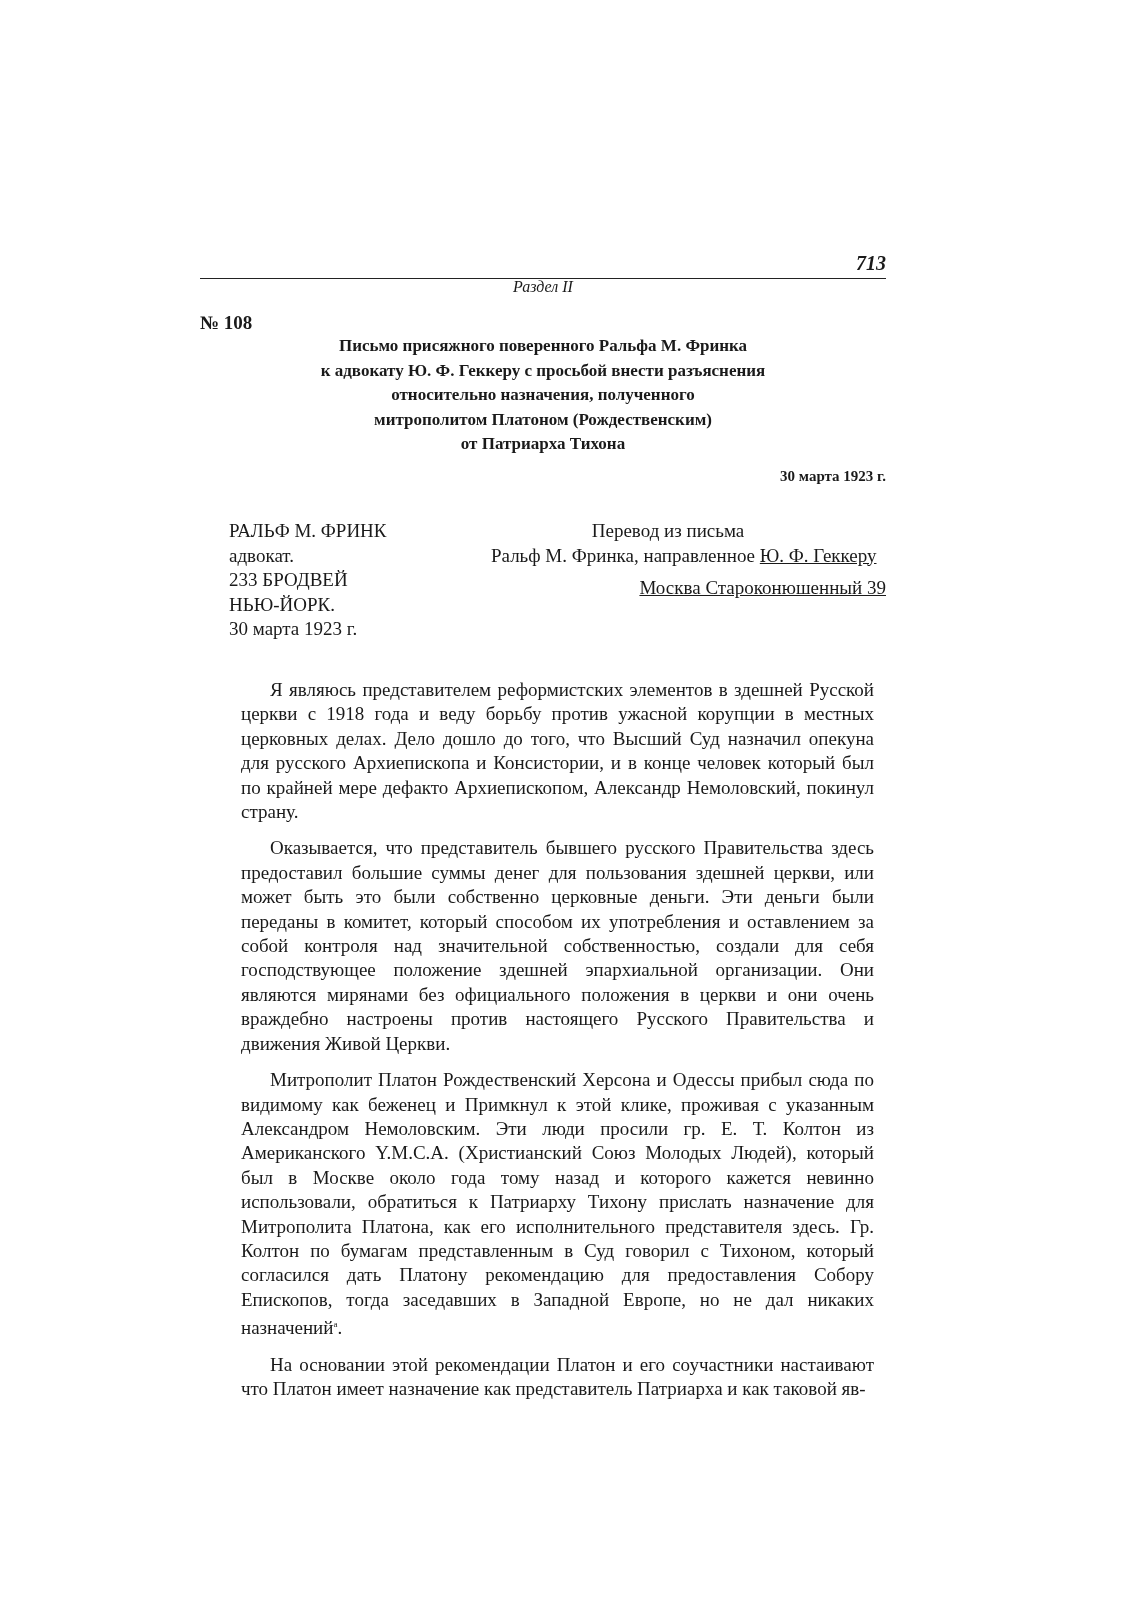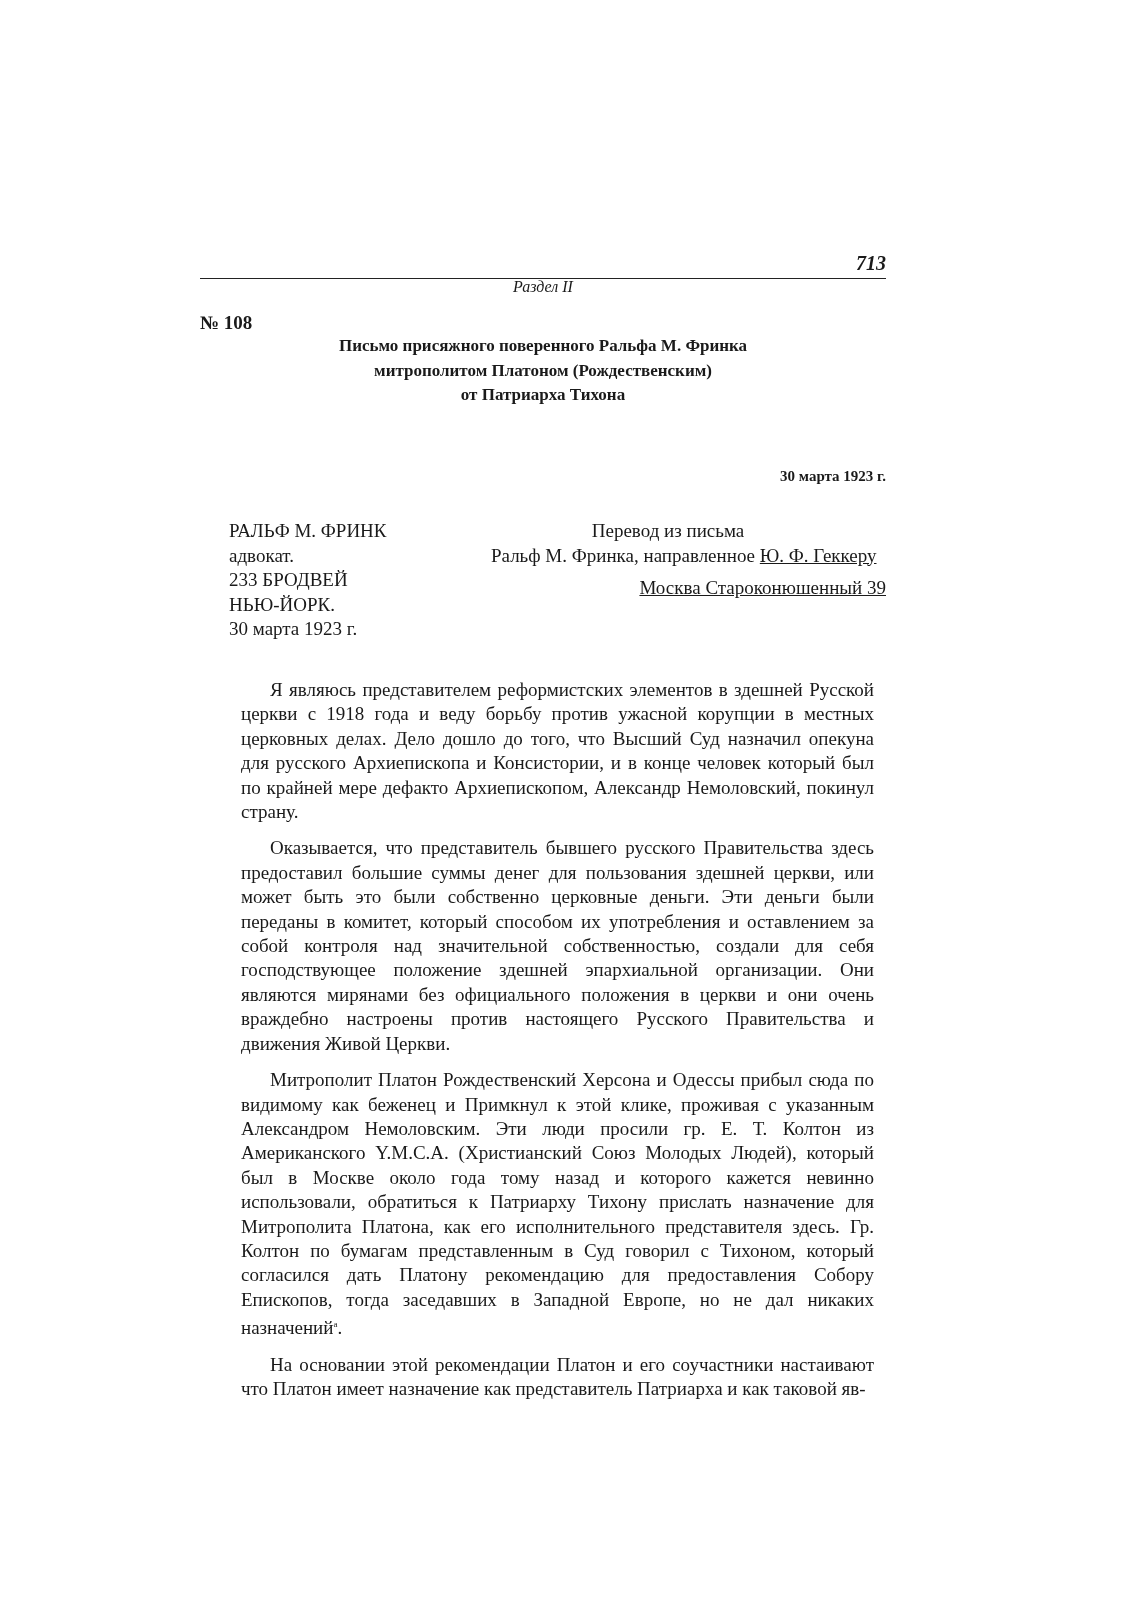--- a/index.html
+++ b/index.html
@@ -33,20 +33,22 @@
   <div class="running-head">
     <span class="section-label">Раздел II</span>
     <span class="page-number">713</span>
   </div>
   <div class="rule"></div>
 
   <div class="doc-number">№ 108</div>
 
   <div class="doc-title">
     <div>Письмо присяжного поверенного Ральфа М. Фринка</div>
+    <div>к адвокату Ю. Ф. Геккеру с просьбой внести разъяснения</div>
+    <div>относительно назначения, полученного</div>
     <div>митрополитом Платоном (Рождественским)</div>
     <div>от Патриарха Тихона</div>
   </div>
 
   <div class="doc-date">30 марта 1923 г.</div>
 
   <div class="letterhead">
     <div>РАЛЬФ М. ФРИНК</div>
     <div>адвокат.</div>
     <div>233 БРОДВЕЙ</div>

